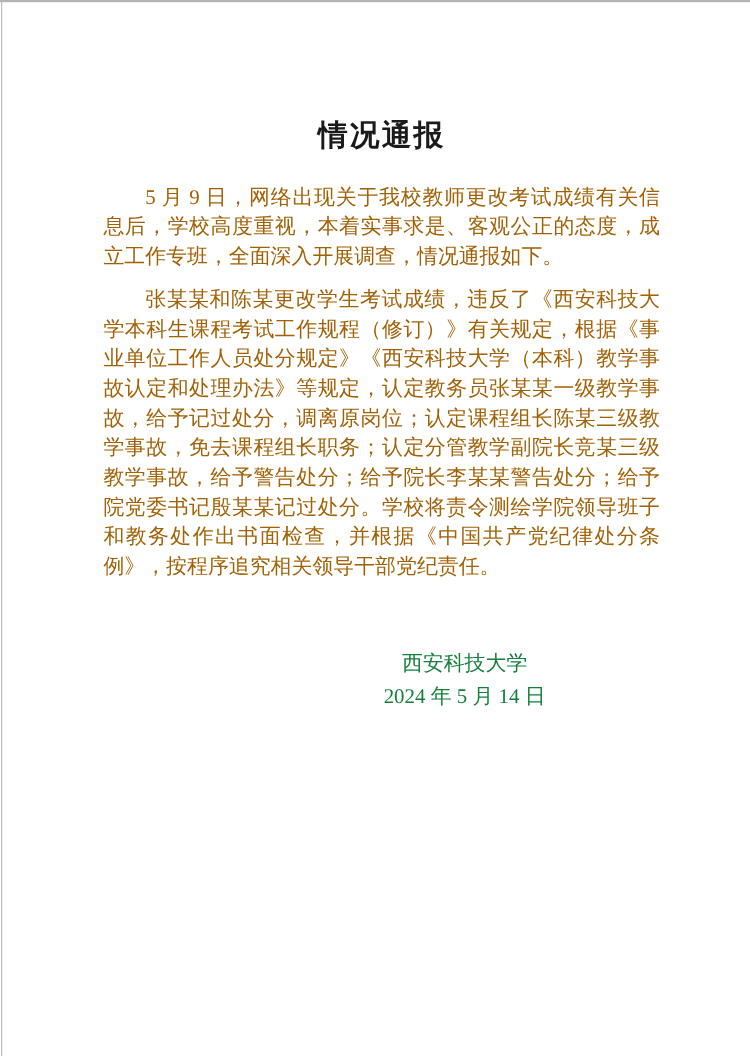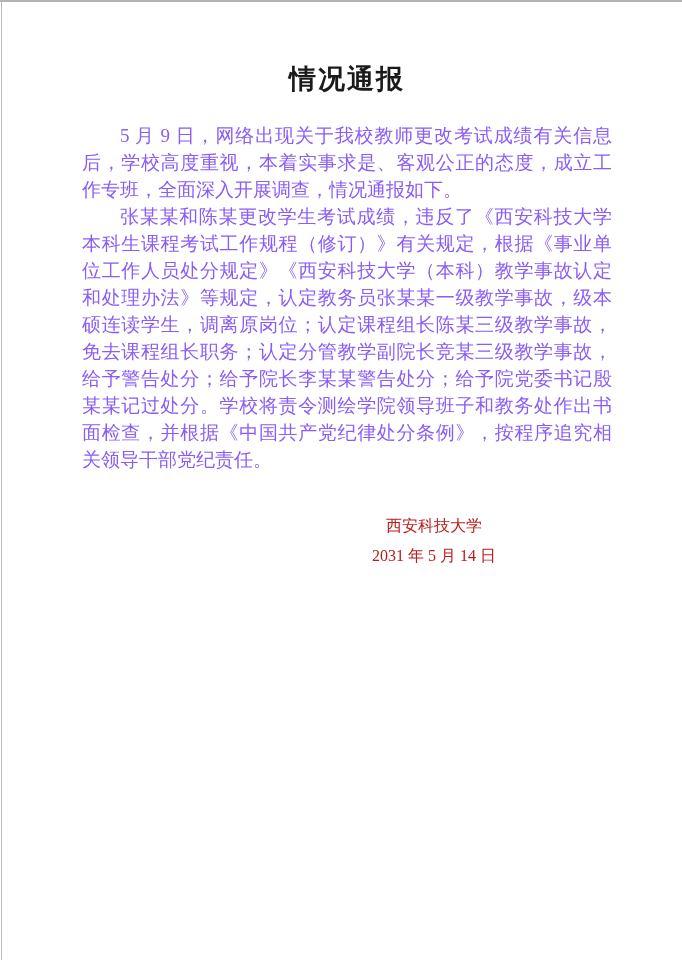--- a/index.html
+++ b/index.html
@@ -27,70 +27,70 @@
     position: absolute;
     top: 0; left: 1px;
     width: 1px; height: 960px;
     background: #b9b9b9;
   }
   .content {
     position: absolute;
     left: 82px;
     top: 0;
     width: 530px;
-    padding-top: 62px;
+    padding-top: 106px;
     box-sizing: content-box;
   }
   .doc-title {
     margin: 0 0 26px 0;
     text-align: center;
     font-size: 27px;
     line-height: 34px;
     font-weight: 700;
     letter-spacing: 2px;
     color: #1a1a1a;
   }
   .para {
-    margin: 0;
+    margin: 12px;
     font-size: 19px;
     line-height: 27px;
     text-align: justify;
     text-indent: 2em;
     letter-spacing: 0px;
-    color: #8b5cf6;
+    color: #a16207;
   }
   .signature {
-    margin-top: 38px;
+    margin-top: 60px;
     text-align: right;
     padding-right: 116px;
-    font-size: 16px;
+    font-size: 19px;
     line-height: 30px;
-    color: #b91c1c;
+    color: #15803d;
   }
   .signature .sig-inner {
     display: inline-block;
     text-align: center;
   }
 </style>
 </head>
 <body>
 
 <div class="page">
   <div class="edge-top"></div>
   <div class="edge-left"></div>
 
   <div class="content">
     <h1 class="doc-title">情况通报</h1>
 
     <p class="para">5 月 9 日，网络出现关于我校教师更改考试成绩有关信息后，学校高度重视，本着实事求是、客观公正的态度，成立工作专班，全面深入开展调查，情况通报如下。</p>
 
 
-    <p class="para">张某某和陈某更改学生考试成绩，违反了《西安科技大学本科生课程考试工作规程（修订）》有关规定，根据《事业单位工作人员处分规定》《西安科技大学（本科）教学事故认定和处理办法》等规定，认定教务员张某某一级教学事故，级本硕连读学生，调离原岗位；认定课程组长陈某三级教学事故，免去课程组长职务；认定分管教学副院长竞某三级教学事故，给予警告处分；给予院长李某某警告处分；给予院党委书记殷某某记过处分。学校将责令测绘学院领导班子和教务处作出书面检查，并根据《中国共产党纪律处分条例》，按程序追究相关领导干部党纪责任。</p>
+    <p class="para">张某某和陈某更改学生考试成绩，违反了《西安科技大学本科生课程考试工作规程（修订）》有关规定，根据《事业单位工作人员处分规定》《西安科技大学（本科）教学事故认定和处理办法》等规定，认定教务员张某某一级教学事故，给予记过处分，调离原岗位；认定课程组长陈某三级教学事故，免去课程组长职务；认定分管教学副院长竞某三级教学事故，给予警告处分；给予院长李某某警告处分；给予院党委书记殷某某记过处分。学校将责令测绘学院领导班子和教务处作出书面检查，并根据《中国共产党纪律处分条例》，按程序追究相关领导干部党纪责任。</p>
 
 
     <div class="signature">
       <div class="sig-inner">
         <div>西安科技大学</div>
-        <div>2031 年 5 月 14 日</div>
+        <div>2024 年 5 月 14 日</div>
       </div>
     </div>
   </div>
 </div>
 
 </body></html>

